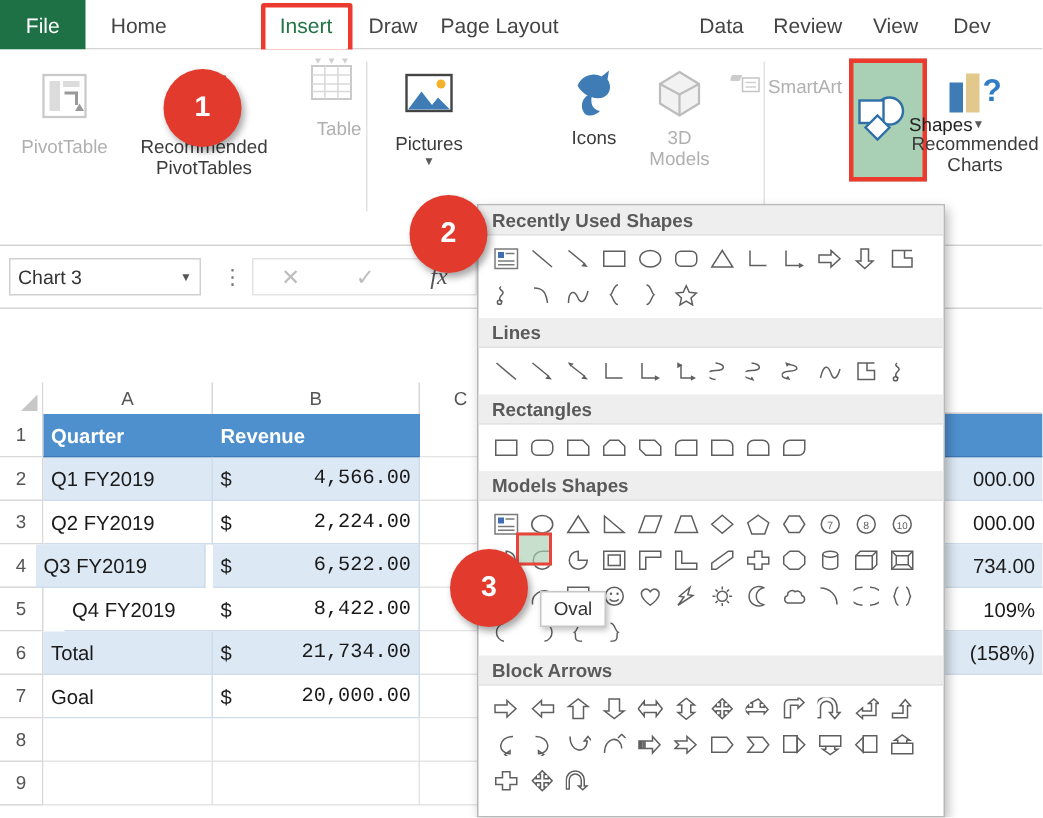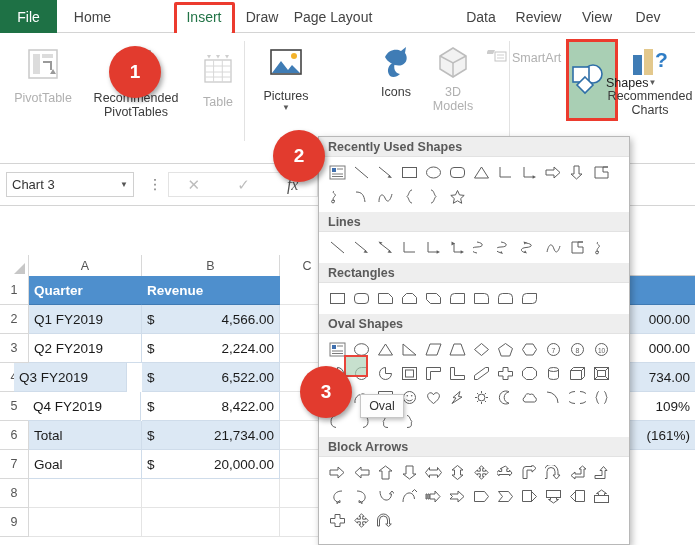--- a/index.html
+++ b/index.html
@@ -121,21 +121,21 @@
     border-right:1px solid #cfdcea; border-bottom:1px solid #cfdcea;
     display:flex; align-items:center; padding:0 5px; font-size:13.5px; color:#1a1a1a;
     overflow:hidden; white-space:nowrap;
   }
   .cell.plain{ border-right:1px solid #e4e4e4; border-bottom:1px solid #e4e4e4; }
   .cell.hdr{ background:#4e8fcd; color:#fff; font-weight:bold; border-right-color:#4e8fcd; border-bottom-color:#3f7ab3;}
   .cell.band{ background:#dce8f4; }
   .cell.white{ background:#ffffff; }
   .cur{ display:flex; width:100%; }
   .cur .sym{ }
-  .cur .val{ margin-left:auto; }
+  .cur .val{ margin-left:auto;font-family:Liberation Mono, monospace; }
   .rtxt{ justify-content:flex-end; }
   
   #shapes-panel{
     position:absolute; left:318px; top:136px; width:312px; height:409px;
     background:#fff; border:1px solid #b8b8b8;
     box-shadow:2px 3px 7px rgba(0,0,0,.28);
     z-index:40; overflow:hidden;
   }
   .sec-head{
     height:20px; background:#eeeeee; display:flex; align-items:center;
@@ -218,21 +218,21 @@
         <svg width="40" height="40" viewBox="0 0 40 40">
           <rect x="6" y="6" width="28" height="27" fill="#fff" stroke="#8a8a8a" stroke-width="1.5"></rect>
           <rect x="9" y="22" width="22" height="9" fill="#2b5797"></rect>
           <rect x="26" y="25" width="6" height="6" fill="#2f7dc6"></rect>
         </svg>
       </span>
       <span>Recommended</span>
       <span>PivotTables</span>
     </div>
 
-    <div class="rbtn dim" style="left:195px;top:16px;width:46px;">
+    <div class="rbtn dim" style="left:195px;top:0;width:46px;align-items:flex-end;">
       <span class="glyph">
         <svg width="40" height="40" viewBox="0 0 40 40">
           <rect x="7" y="11" width="26" height="22" fill="#fff" stroke="#c9c9c9" stroke-width="1.3"></rect>
           <line x1="7" y1="17" x2="33" y2="17" stroke="#d8d8d8"></line>
           <line x1="7" y1="23" x2="33" y2="23" stroke="#d8d8d8"></line>
           <line x1="7" y1="28" x2="33" y2="28" stroke="#d8d8d8"></line>
           <line x1="15.6" y1="11" x2="15.6" y2="33" stroke="#d8d8d8"></line>
           <line x1="24.3" y1="11" x2="24.3" y2="33" stroke="#d8d8d8"></line>
           <path d="M9 6 l4 0 -2 3.5 z" fill="#cfcfcf"></path>
           <path d="M18 6 l4 0 -2 3.5 z" fill="#cfcfcf"></path>
@@ -373,30 +373,30 @@
 
   <div class="cell white" style="left:29px;top:79px;width:113px;">Q2 FY2019</div>
   <div class="cell white" style="left:142px;top:79px;width:138px;">
     <span class="cur">
         <span class="sym">$</span>
         <span class="val">2,224.00</span>
       </span>
   </div>
   <div class="cell plain white" style="left:280px;top:79px;width:55px;"></div>
 
-  <div class="cell band" style="left:14px;top:108px;width:113px;">Q3 FY2019</div>
+  <div class="cell band" style="left:24px;top:108px;width:113px;">Q3 FY2019</div>
   <div class="cell band" style="left:142px;top:108px;width:138px;">
     <span class="cur">
         <span class="sym">$</span>
         <span class="val">6,522.00</span>
       </span>
   </div>
   <div class="cell plain white" style="left:280px;top:108px;width:55px;"></div>
 
-  <div class="cell white" style="left:28px;top:137px;width:113px;">Q4 FY2019</div>
+  <div class="cell white" style="left:43px;top:137px;width:113px;">Q4 FY2019</div>
   <div class="cell white" style="left:142px;top:137px;width:138px;">
     <span class="cur">
         <span class="sym">$</span>
         <span class="val">8,422.00</span>
       </span>
   </div>
   <div class="cell plain white" style="left:280px;top:137px;width:55px;"></div>
 
   <div class="cell band" style="left:29px;top:166px;width:113px;">Total</div>
   <div class="cell band" style="left:142px;top:166px;width:138px;">
@@ -421,21 +421,21 @@
   <div class="cell plain white" style="left:280px;top:224px;width:55px;"></div>
   <div class="cell plain white" style="left:29px;top:253px;width:113px;"></div>
   <div class="cell plain white" style="left:142px;top:253px;width:138px;"></div>
   <div class="cell plain white" style="left:280px;top:253px;width:55px;"></div>
 
   <div class="cell hdr" style="left:630px;top:21px;width:65px;border-right:none;"></div>
   <div class="cell band rtxt" style="left:630px;top:50px;width:65px;border-right:none;">000.00</div>
   <div class="cell white rtxt" style="left:630px;top:79px;width:65px;border-right:none;">000.00</div>
   <div class="cell band rtxt" style="left:630px;top:108px;width:65px;border-right:none;">734.00</div>
   <div class="cell white rtxt" style="left:630px;top:137px;width:65px;border-right:none;">109%</div>
-  <div class="cell band rtxt" style="left:630px;top:166px;width:65px;border-right:none;">(161%)</div>
+  <div class="cell band rtxt" style="left:630px;top:166px;width:65px;border-right:none;">(158%)</div>
 </div>
 
 <div id="shapes-panel">
 
   <div class="sec-head">Recently Used Shapes</div>
   <div class="sec-body">
     <div class="sh">
         <svg width="17" height="15">
           <rect x="1" y="1" width="15" height="13" fill="none" stroke="#7a7a7a"></rect>
           <rect x="3" y="3" width="4" height="4" fill="#3f6fae"></rect>
@@ -650,21 +650,21 @@
           <path d="M1.5 6.5 a4 4 0 0 1 4-4 l6 0 a4 4 0 0 1 4 4 l0 6 -14 0z" fill="none" stroke="#5f5f5f"></path>
         </svg>
       </div>
     <div class="sh">
         <svg width="17" height="15">
           <path d="M5.5 2.5 l10 0 0 6 a4 4 0 0 1 -4 4 l-10 0 0-6 a4 4 0 0 1 4-4z" fill="none" stroke="#5f5f5f"></path>
         </svg>
       </div>
   </div>
 
-  <div class="sec-head">Oval Shapes</div>
+  <div class="sec-head">Models Shapes</div>
   <div class="sec-body">
     <div class="sh">
         <svg width="17" height="15">
           <rect x="1" y="1" width="15" height="13" fill="none" stroke="#7a7a7a"></rect>
           <rect x="3" y="3" width="4" height="4" fill="#3f6fae"></rect>
           <line x1="8" y1="4" x2="14" y2="4" stroke="#7a7a7a"></line>
           <line x1="3" y1="9" x2="14" y2="9" stroke="#7a7a7a"></line>
           <line x1="3" y1="11.5" x2="14" y2="11.5" stroke="#7a7a7a"></line>
         </svg>
       </div>

